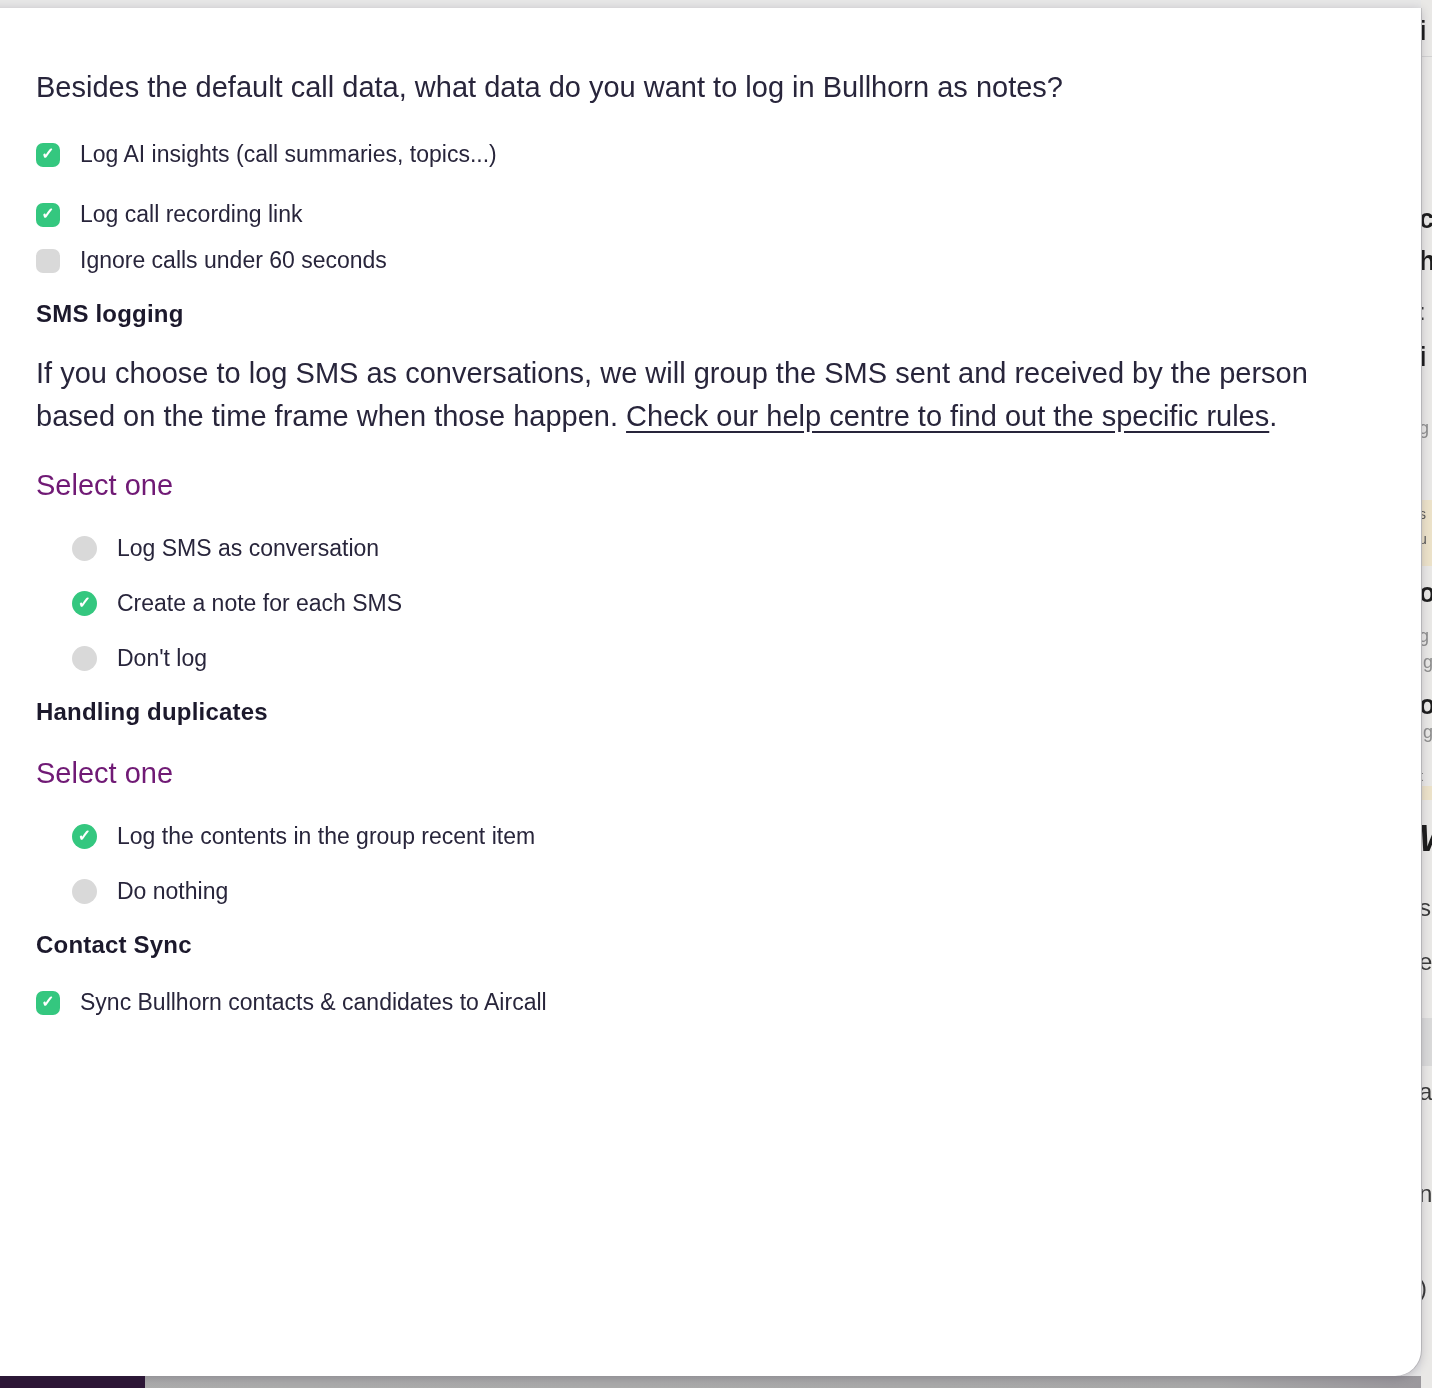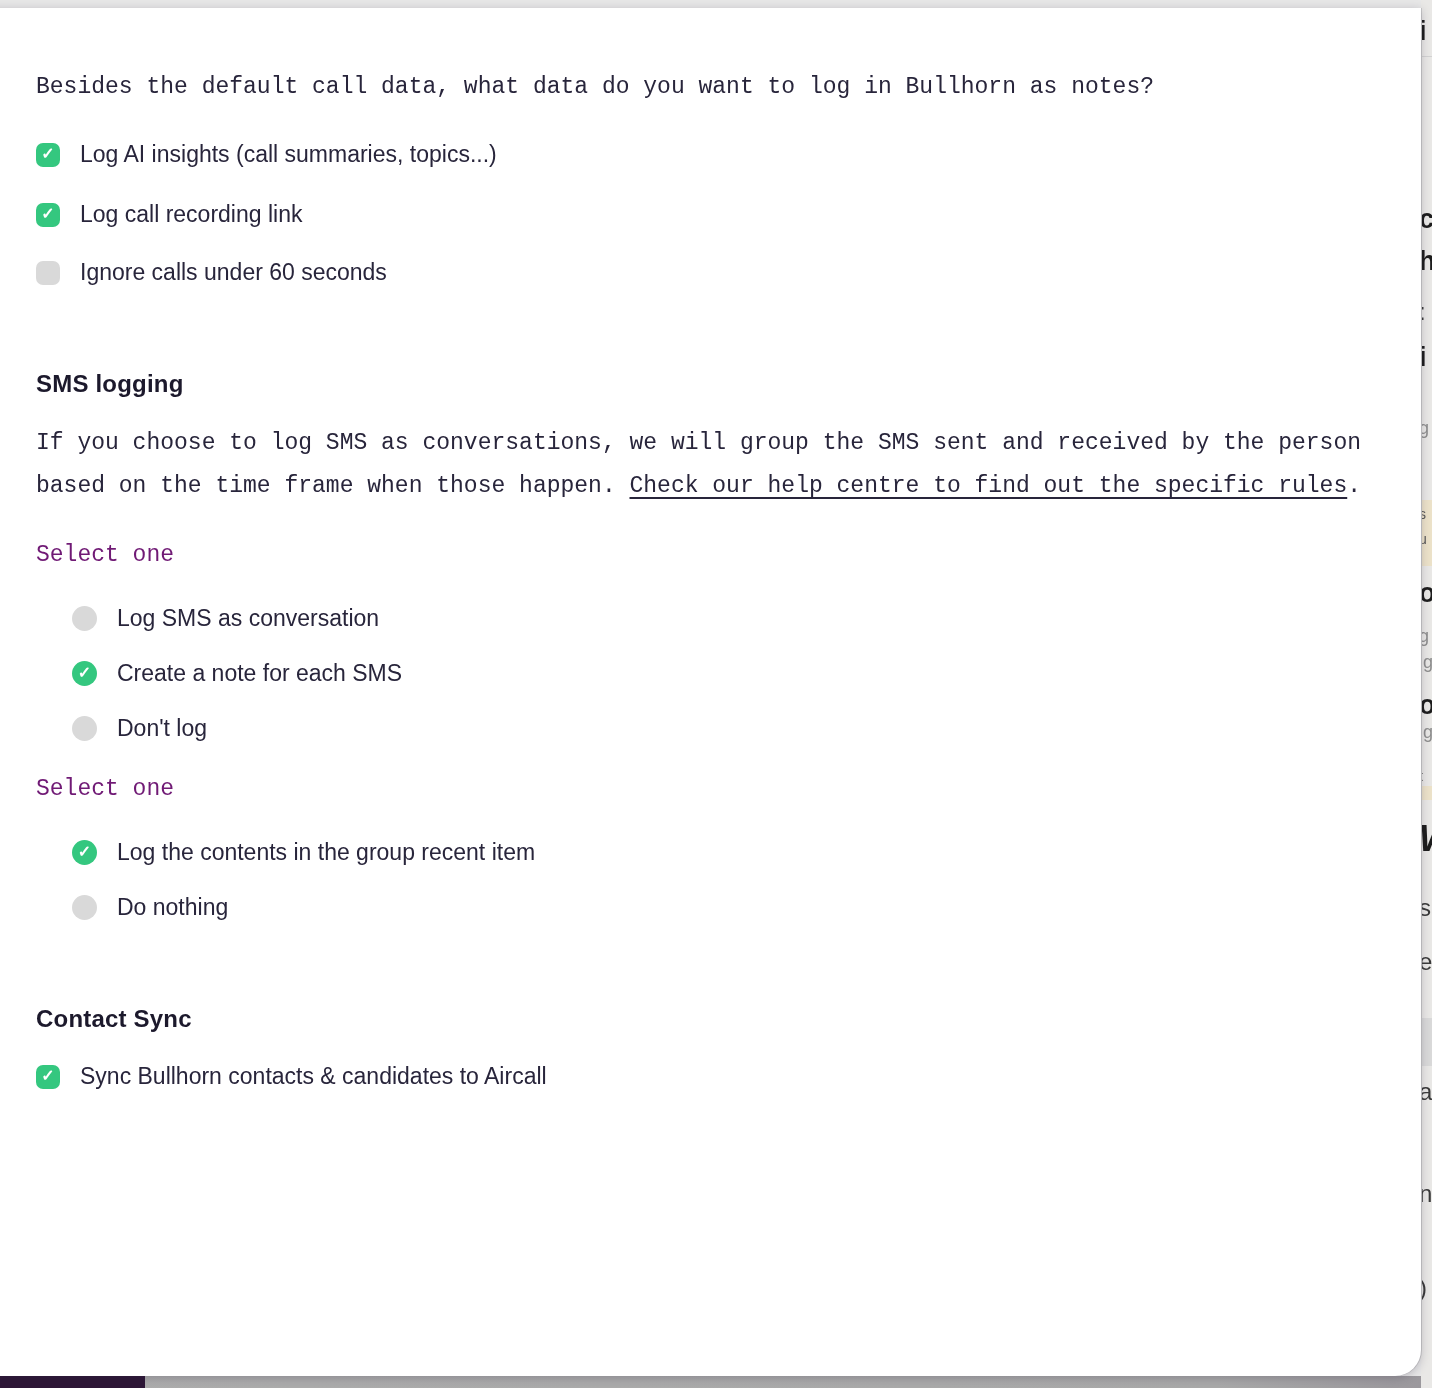--- a/index.html
+++ b/index.html
@@ -40,25 +40,25 @@
   .modal {
     position:absolute; left:-24px; top:8px; width:1445px; height:1368px;
     background:#ffffff;
     border-radius:0 0 26px 26px;
     box-shadow:0 2px 10px rgba(40,30,60,.25), 1px 0 0 #c9c9c9;
     z-index:3;
     padding:34px 0 0 60px;
   }
 
   .section-title { font-size:24px; font-weight:700; color:#1c192c; letter-spacing:.2px; }
-  .body-text { font-size:23px; line-height:43px; color:#28253b; max-width:1350px;font-family:Liberation Mono, monospace; }
+  .body-text { font-size:29px; line-height:43px; color:#28253b; max-width:1350px; }
   .muted { color:#701a75; }
   .help-link { color:#28253b; text-decoration:underline; text-underline-offset:5px; cursor:pointer; }
 
-  .mt-sec   { margin-top:84px; }
+  .mt-sec   { margin-top:26px; }
   .mt-body  { margin-top:24px; }
   .mt-group { margin-top:32px; }
   .mt-sel   { margin-top:26px; }
 
   .check-row, .radio-row {
     display:flex; align-items:center; gap:20px;
     margin-top:28px; cursor:pointer; width:max-content;
   }
   .radio-group { margin-left:36px; }
 
@@ -120,21 +120,21 @@
           <span class="tick">✓</span>
         </span>
       <span class="ctl-label">Log AI insights (call summaries, topics...)</span>
     </div>
     <div class="check-row" style="margin-top:33px">
       <span class="cb on">
           <span class="tick">✓</span>
         </span>
       <span class="ctl-label">Log call recording link</span>
     </div>
-    <div class="check-row" style="margin-top:31px">
+    <div class="check-row" style="margin-top:19px">
       <span class="cb"></span>
       <span class="ctl-label">Ignore calls under 60 seconds</span>
     </div>
   </div>
 
   <div class="section-title mt-sec">SMS logging</div>
   <div class="body-text mt-body"><span>If you choose to log SMS as conversations, we will group the SMS sent and received by the person based on the time frame when those happen. </span><span class="help-link">Check our help centre to find out the specific rules</span><span>.</span></div>
 
   <div class="body-text muted mt-sel">Select one</div>
 
@@ -148,20 +148,21 @@
           <span class="tick">✓</span>
         </span>
       <span class="ctl-label">Create a note for each SMS</span>
     </div>
     <div class="radio-row">
       <span class="rb"></span>
       <span class="ctl-label">Don't log</span>
     </div>
   </div>
 
+  <div class="section-title mt-sec">Handling duplicates</div>
 
   <div class="body-text muted mt-sel">Select one</div>
 
   <div class="radio-group">
     <div class="radio-row">
       <span class="rb on">
           <span class="tick">✓</span>
         </span>
       <span class="ctl-label">Log the contents in the group recent item</span>
     </div>

